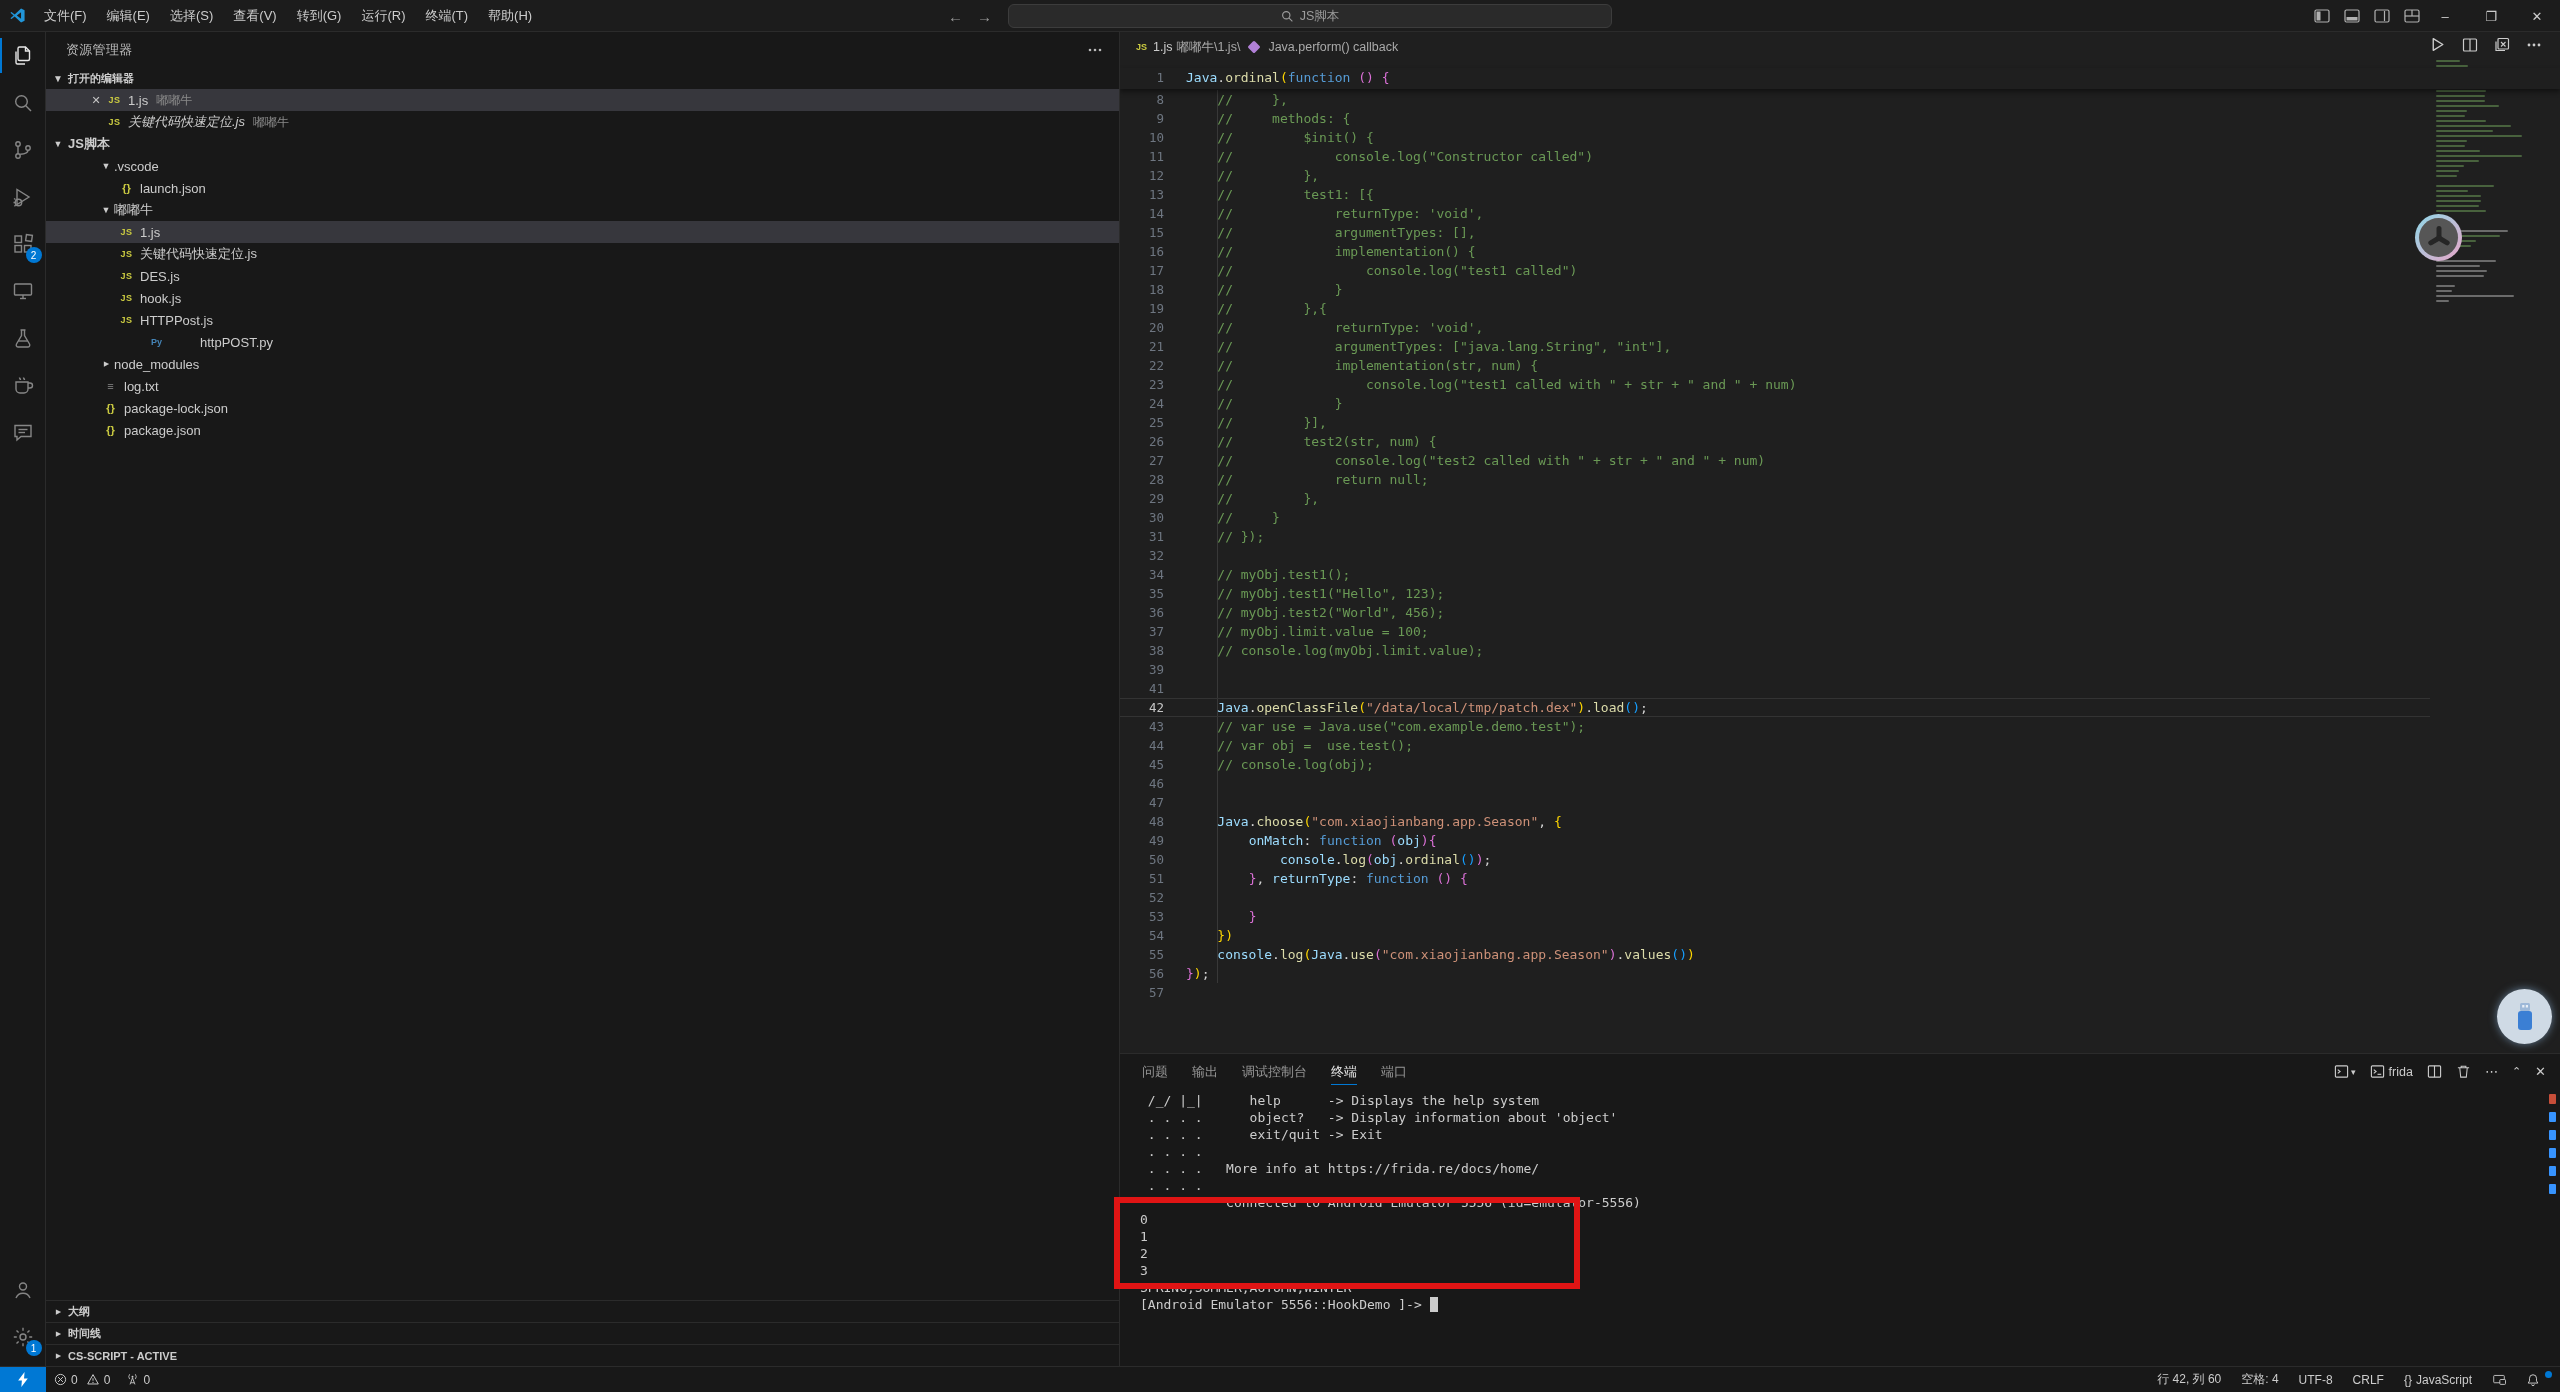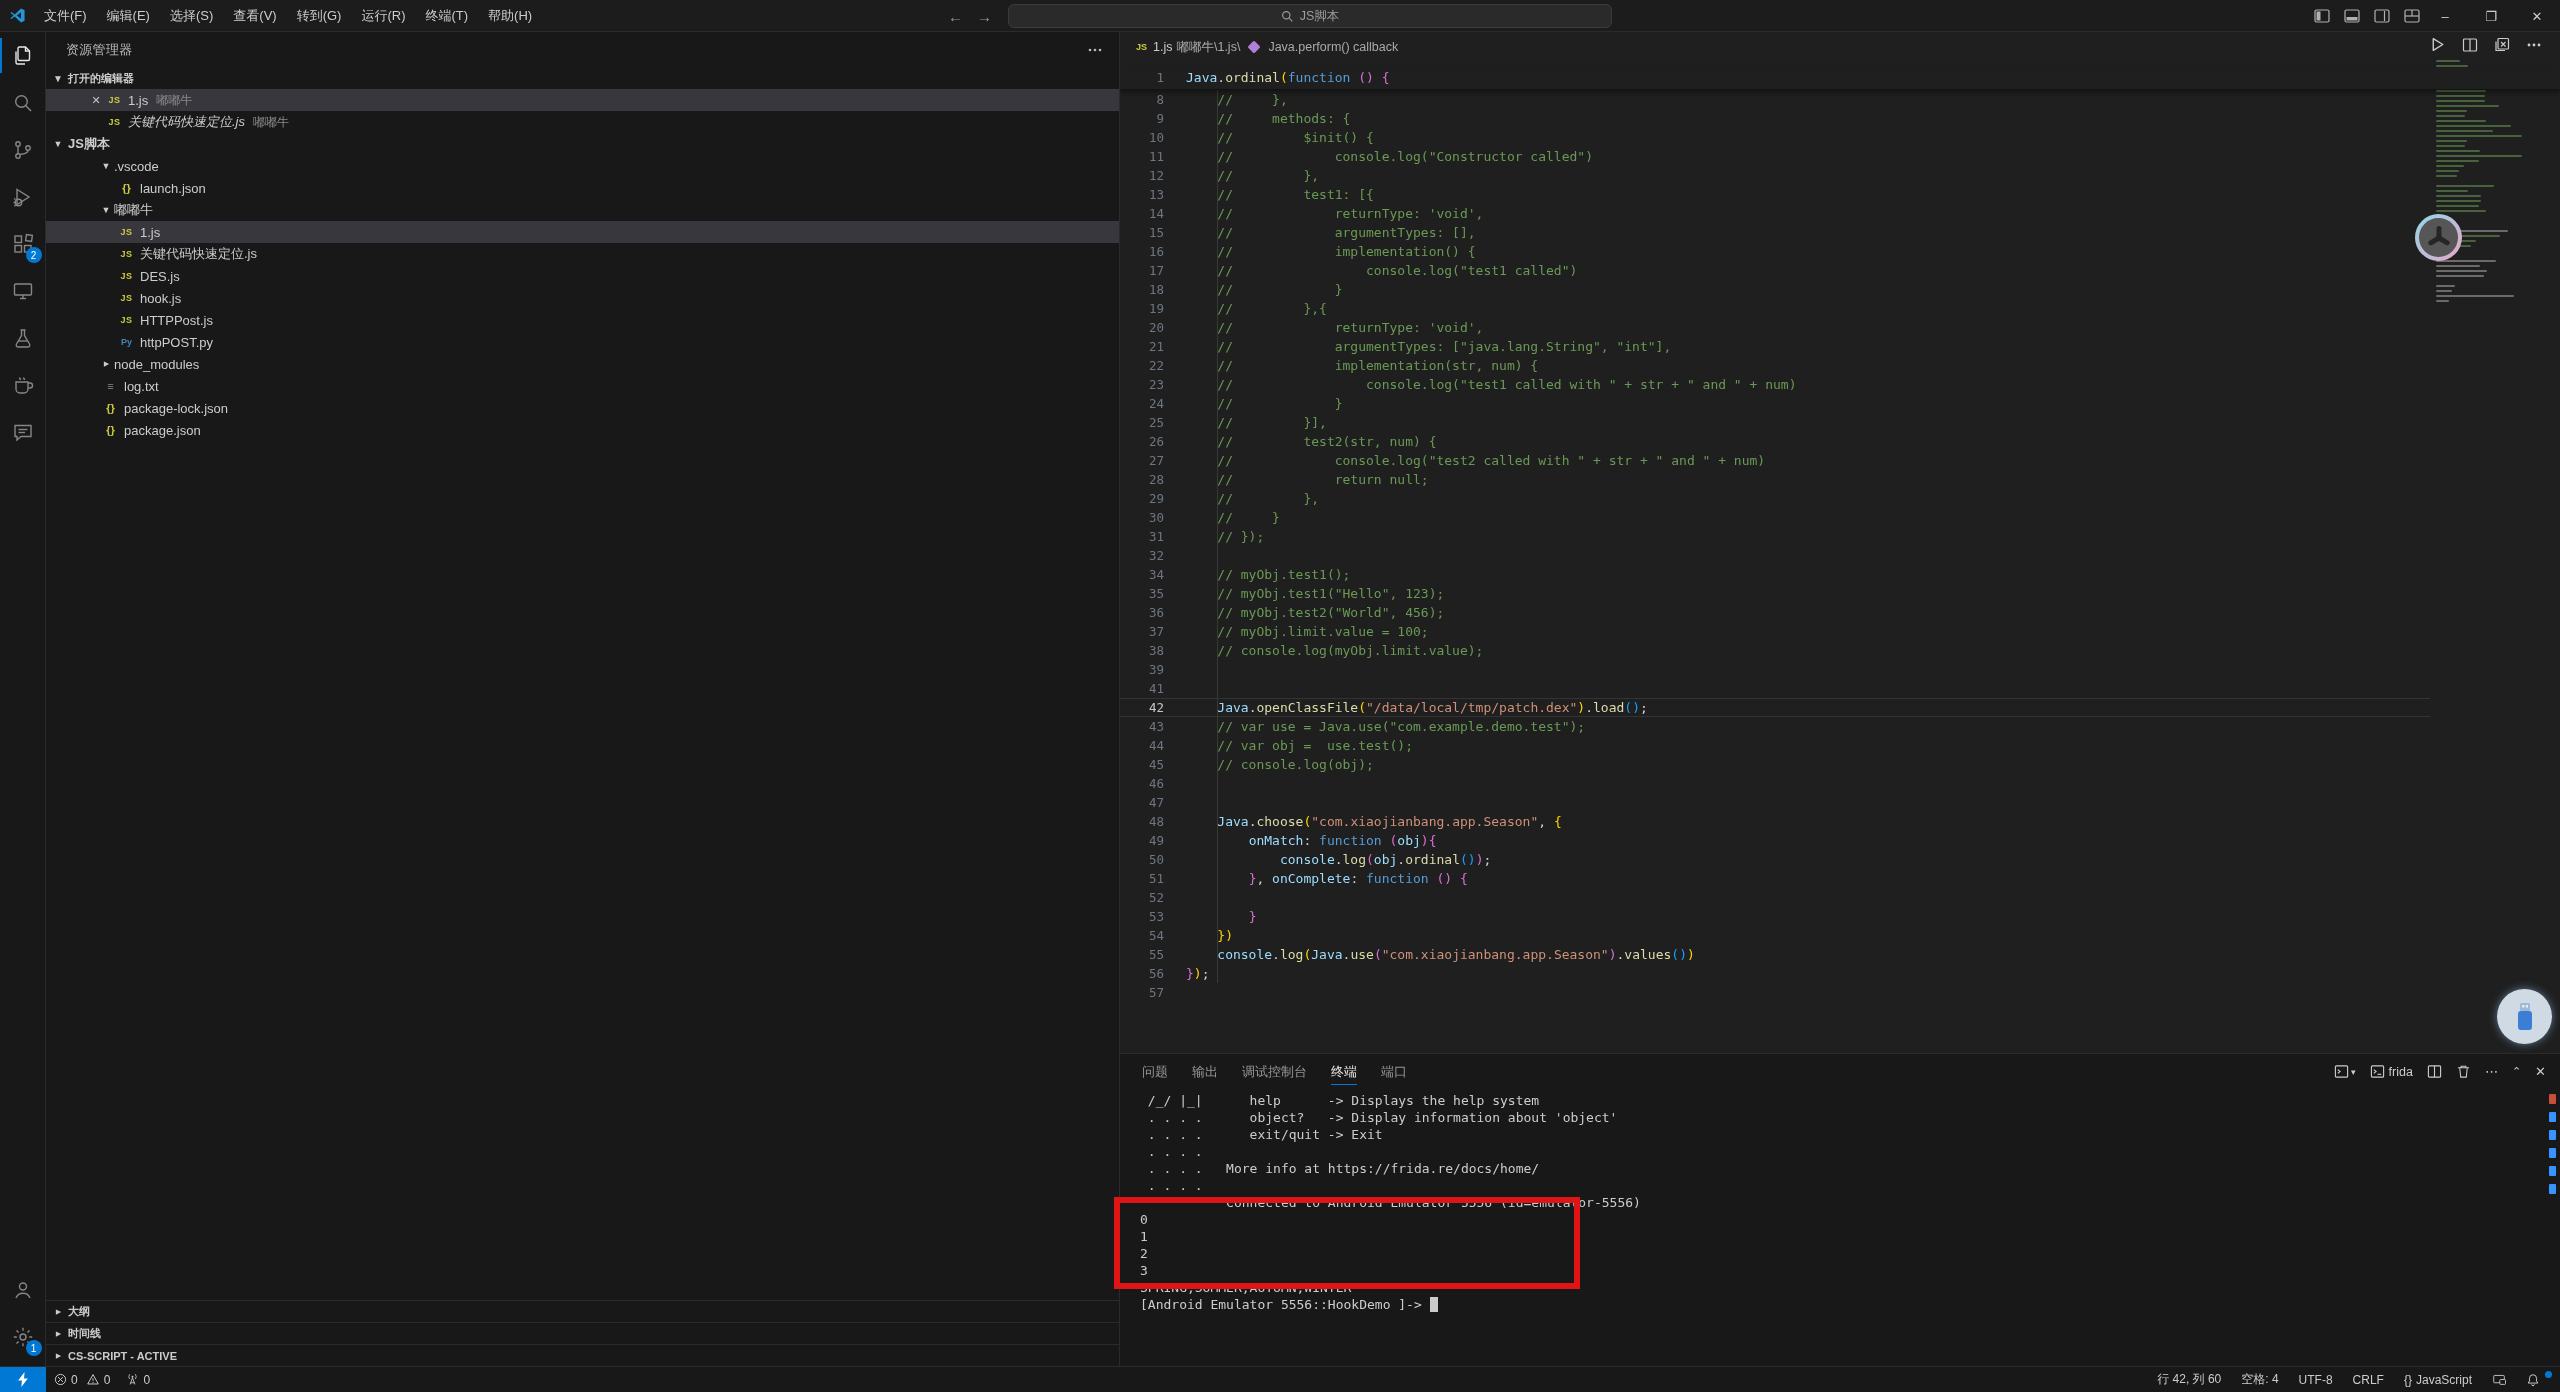--- a/index.html
+++ b/index.html
@@ -301,21 +301,21 @@
         <div class="row" style="padding-left: 68px;">
           <span style="width: 4px;"></span>
           <span class="fi js">JS</span>
           <span class="lbl">hook.js</span>
         </div>
         <div class="row" style="padding-left: 68px;">
           <span style="width: 4px;"></span>
           <span class="fi js">JS</span>
           <span class="lbl">HTTPPost.js</span>
         </div>
-        <div class="row" style="padding-left: 68px;">
+        <div class="row" style="padding-left: 68px; gap: 30px;">
           <span style="width: 4px;"></span>
           <span class="fi py">Py</span>
           <span class="lbl">httpPOST.py</span>
         </div>
         <div class="row" style="padding-left: 52px;">
           <span class="chev right" style="font-size: 9px;">▼</span>
           <span class="lbl">node_modules</span>
         </div>
         <div class="row" style="padding-left: 52px;">
           <span style="width: 4px;"></span>
@@ -543,21 +543,21 @@
         <div class="code-line">
           <span class="gutter">49</span>
           <span class="ltext"><span class="tk-t">        </span><span class="tk-v">onMatch</span><span class="tk-t">: </span><span class="tk-k">function</span><span class="tk-t"> </span><span class="tk-b2">(</span><span class="tk-v">obj</span><span class="tk-b2">)</span><span class="tk-b2">{</span></span>
         </div>
         <div class="code-line">
           <span class="gutter">50</span>
           <span class="ltext"><span class="tk-t">            </span><span class="tk-v">console</span><span class="tk-t">.</span><span class="tk-m">log</span><span class="tk-b2">(</span><span class="tk-v">obj</span><span class="tk-t">.</span><span class="tk-m">ordinal</span><span class="tk-b3">(</span><span class="tk-b3">)</span><span class="tk-b2">)</span><span class="tk-t">;</span></span>
         </div>
         <div class="code-line">
           <span class="gutter">51</span>
-          <span class="ltext"><span class="tk-t">        </span><span class="tk-b2">}</span><span class="tk-t">, </span><span class="tk-v">onComplete</span><span class="tk-t">: </span><span class="tk-k">function</span><span class="tk-t"> </span><span class="tk-b2">(</span><span class="tk-b2">)</span><span class="tk-t"> </span><span class="tk-b2">{</span></span>
+          <span class="ltext"><span class="tk-t">        </span><span class="tk-b2">}</span><span class="tk-t">, </span><span class="tk-v">returnType</span><span class="tk-t">: </span><span class="tk-k">function</span><span class="tk-t"> </span><span class="tk-b2">(</span><span class="tk-b2">)</span><span class="tk-t"> </span><span class="tk-b2">{</span></span>
         </div>
         <div class="code-line">
           <span class="gutter">52</span>
           <span class="ltext">&nbsp;</span>
         </div>
         <div class="code-line">
           <span class="gutter">53</span>
           <span class="ltext"><span class="tk-t">        </span><span class="tk-b2">}</span></span>
         </div>
         <div class="code-line">

